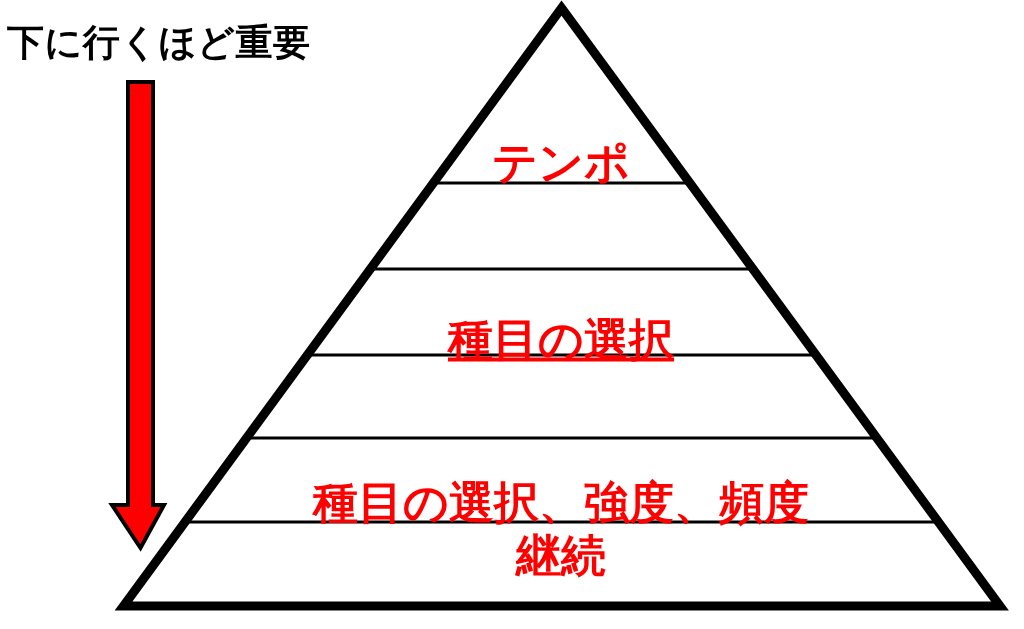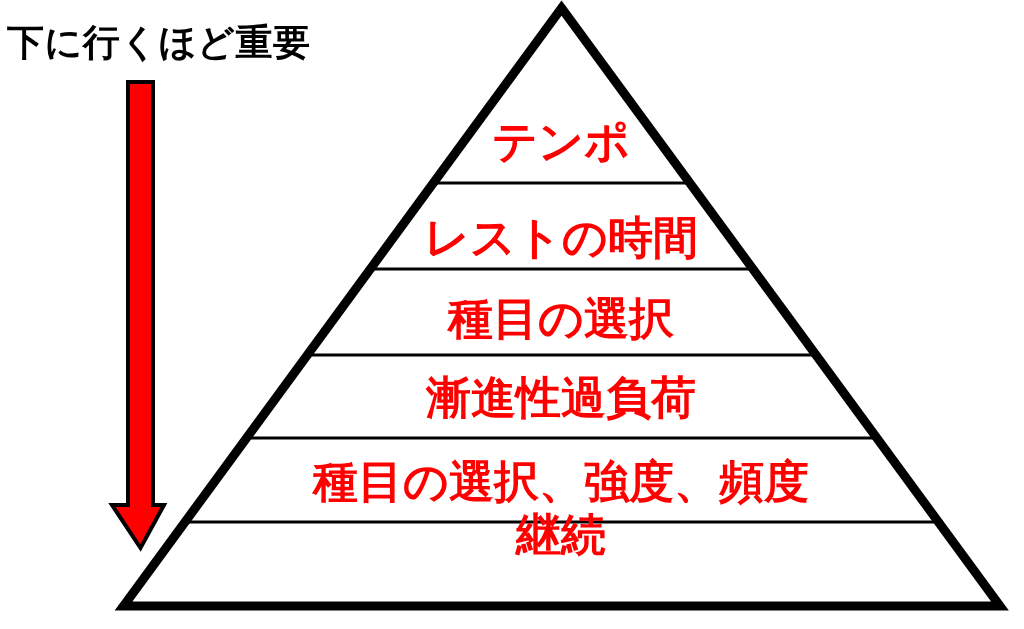--- a/index.html
+++ b/index.html
@@ -29,24 +29,25 @@
   }
   .level-label {
     position: absolute;
     left: 561px;
     transform: translate(-50%, -50%);
     font-size: 45px;
     font-weight: 700;
     color: #ff0000;
     white-space: nowrap;
     line-height: 1;
+    margin-top: 21px;
   }
   .lv-0 { top: 141px; }
   .lv-1 { top: 237px; }
-  .lv-2 { top: 318px; }
+  .lv-2 { top: 318px; text-decoration: underline; }
   .lv-3 { top: 397px; }
   .lv-4 { top: 481px; }
   .lv-5 { top: 534px; }
 </style>
 </head>
 <body>
 
 <div class="stage">
 
   <div class="diagram-title">下に行くほど重要</div>
@@ -58,19 +59,17 @@
     <line x1="307" y1="355" x2="816" y2="355" stroke-width="3" stroke="#000000"></line>
     <line x1="247" y1="438" x2="877" y2="438" stroke-width="3" stroke="#000000"></line>
     <line x1="185" y1="522" x2="938" y2="522" stroke-width="3" stroke="#000000"></line>
 
     <polygon points="561.5,8 1000,606 123.5,606" fill="none" stroke-width="9" stroke-linejoin="miter" stroke="#000000"></polygon>
 
     <polygon points="128,82 153,82 153,505 164,505 140.5,548 112,505 128,505" stroke-width="4" stroke-linejoin="miter" stroke="#000000" fill="#ff0000"></polygon>
   </svg>
 
   <div class="level-label lv-0">テンポ</div>
-  <div class="level-label lv-1">レストの時間</div>
   <div class="level-label lv-2">種目の選択</div>
-  <div class="level-label lv-3">漸進性過負荷</div>
   <div class="level-label lv-4">種目の選択、強度、頻度</div>
   <div class="level-label lv-5">継続</div>
 
 </div>
 
 </body></html>

